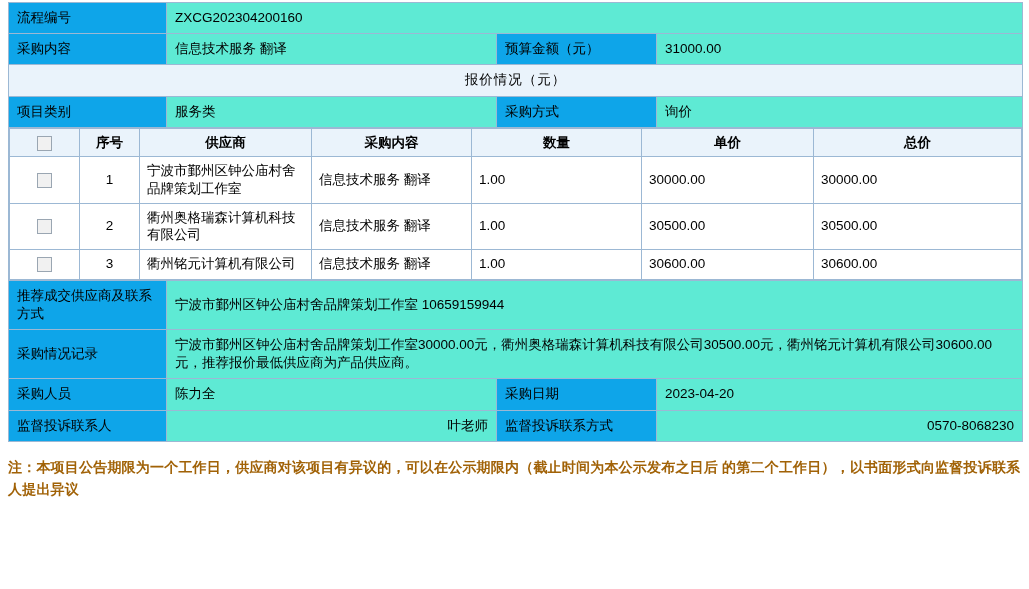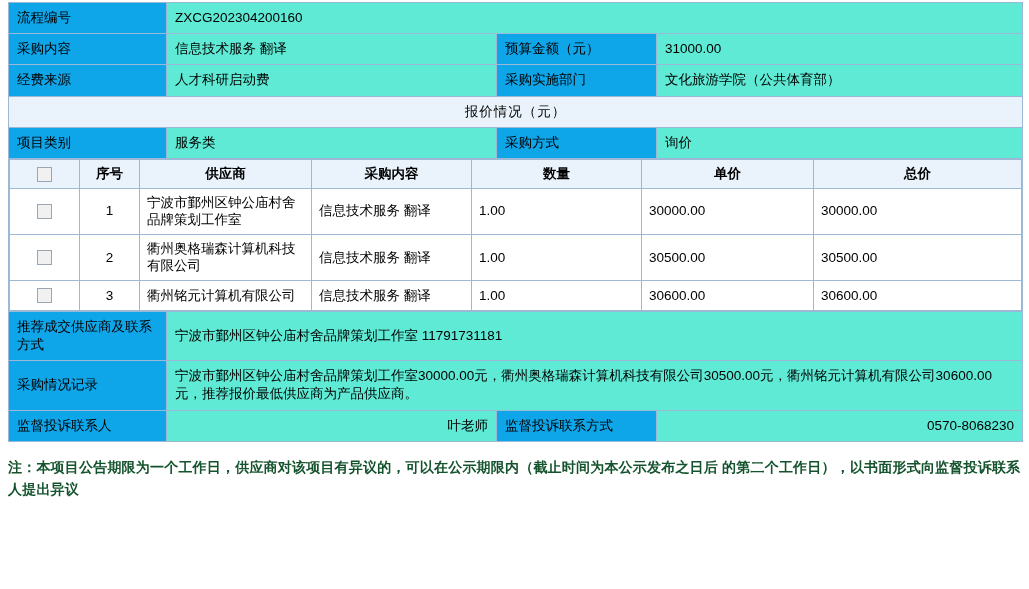--- a/index.html
+++ b/index.html
@@ -95,21 +95,21 @@
   .c-content {
     font-weight: bold;
   }
   .c-num, .c-price, .c-total {
     font-weight: bold;
   }
   .note {
     margin: 14px 4px 0 8px;
     font-size: 14px;
     font-weight: bold;
-    color: #14532d;
+    color: #a16207;
     line-height: 1.6;
     letter-spacing: 0.2px;
   }
   .center {
     text-align: right;
   }
   .bold {
     font-weight: bold;
   }
   .nowrap-lbl {
@@ -134,26 +134,20 @@
     <tbody>
       <tr>
         <td class="lbl">流程编号</td>
         <td class="val" colspan="3">ZXCG202304200160</td>
       </tr>
       <tr>
         <td class="lbl">采购内容</td>
         <td class="val">信息技术服务 翻译</td>
         <td class="lbl">预算金额（元）</td>
         <td class="val">31000.00</td>
-      </tr>
-      <tr>
-        <td class="lbl">经费来源</td>
-        <td class="val">人才科研启动费</td>
-        <td class="lbl">采购实施部门</td>
-        <td class="val">文化旅游学院（公共体育部）</td>
       </tr>
       <tr>
         <td class="section-title" colspan="4">报价情况（元）</td>
       </tr>
       <tr>
         <td class="lbl">项目类别</td>
         <td class="val">服务类</td>
         <td class="lbl">采购方式</td>
         <td class="val">询价</td>
       </tr>
@@ -215,25 +209,31 @@
                 <td class="c-num">1.00</td>
                 <td class="c-price">30600.00</td>
                 <td class="c-total">30600.00</td>
               </tr>
             </tbody>
           </table>
         </td>
       </tr>
       <tr>
         <td class="lbl nowrap-lbl">推荐成交供应商及联系方式</td>
-        <td class="val bold" colspan="3">宁波市鄞州区钟公庙村舍品牌策划工作室 11791731181</td>
+        <td class="val bold" colspan="3">宁波市鄞州区钟公庙村舍品牌策划工作室 10659159944</td>
       </tr>
       <tr>
         <td class="lbl nowrap-lbl">采购情况记录</td>
         <td class="val bold" colspan="3">宁波市鄞州区钟公庙村舍品牌策划工作室30000.00元，衢州奥格瑞森计算机科技有限公司30500.00元，衢州铭元计算机有限公司30600.00元，推荐报价最低供应商为产品供应商。</td>
+      </tr>
+      <tr>
+        <td class="lbl">采购人员</td>
+        <td class="val">陈力全</td>
+        <td class="lbl">采购日期</td>
+        <td class="val bold">2023-04-20</td>
       </tr>
       <tr>
         <td class="lbl">监督投诉联系人</td>
         <td class="val center bold">叶老师</td>
         <td class="lbl">监督投诉联系方式</td>
         <td class="val center bold">0570-8068230</td>
       </tr>
     </tbody>
   </table>
 

